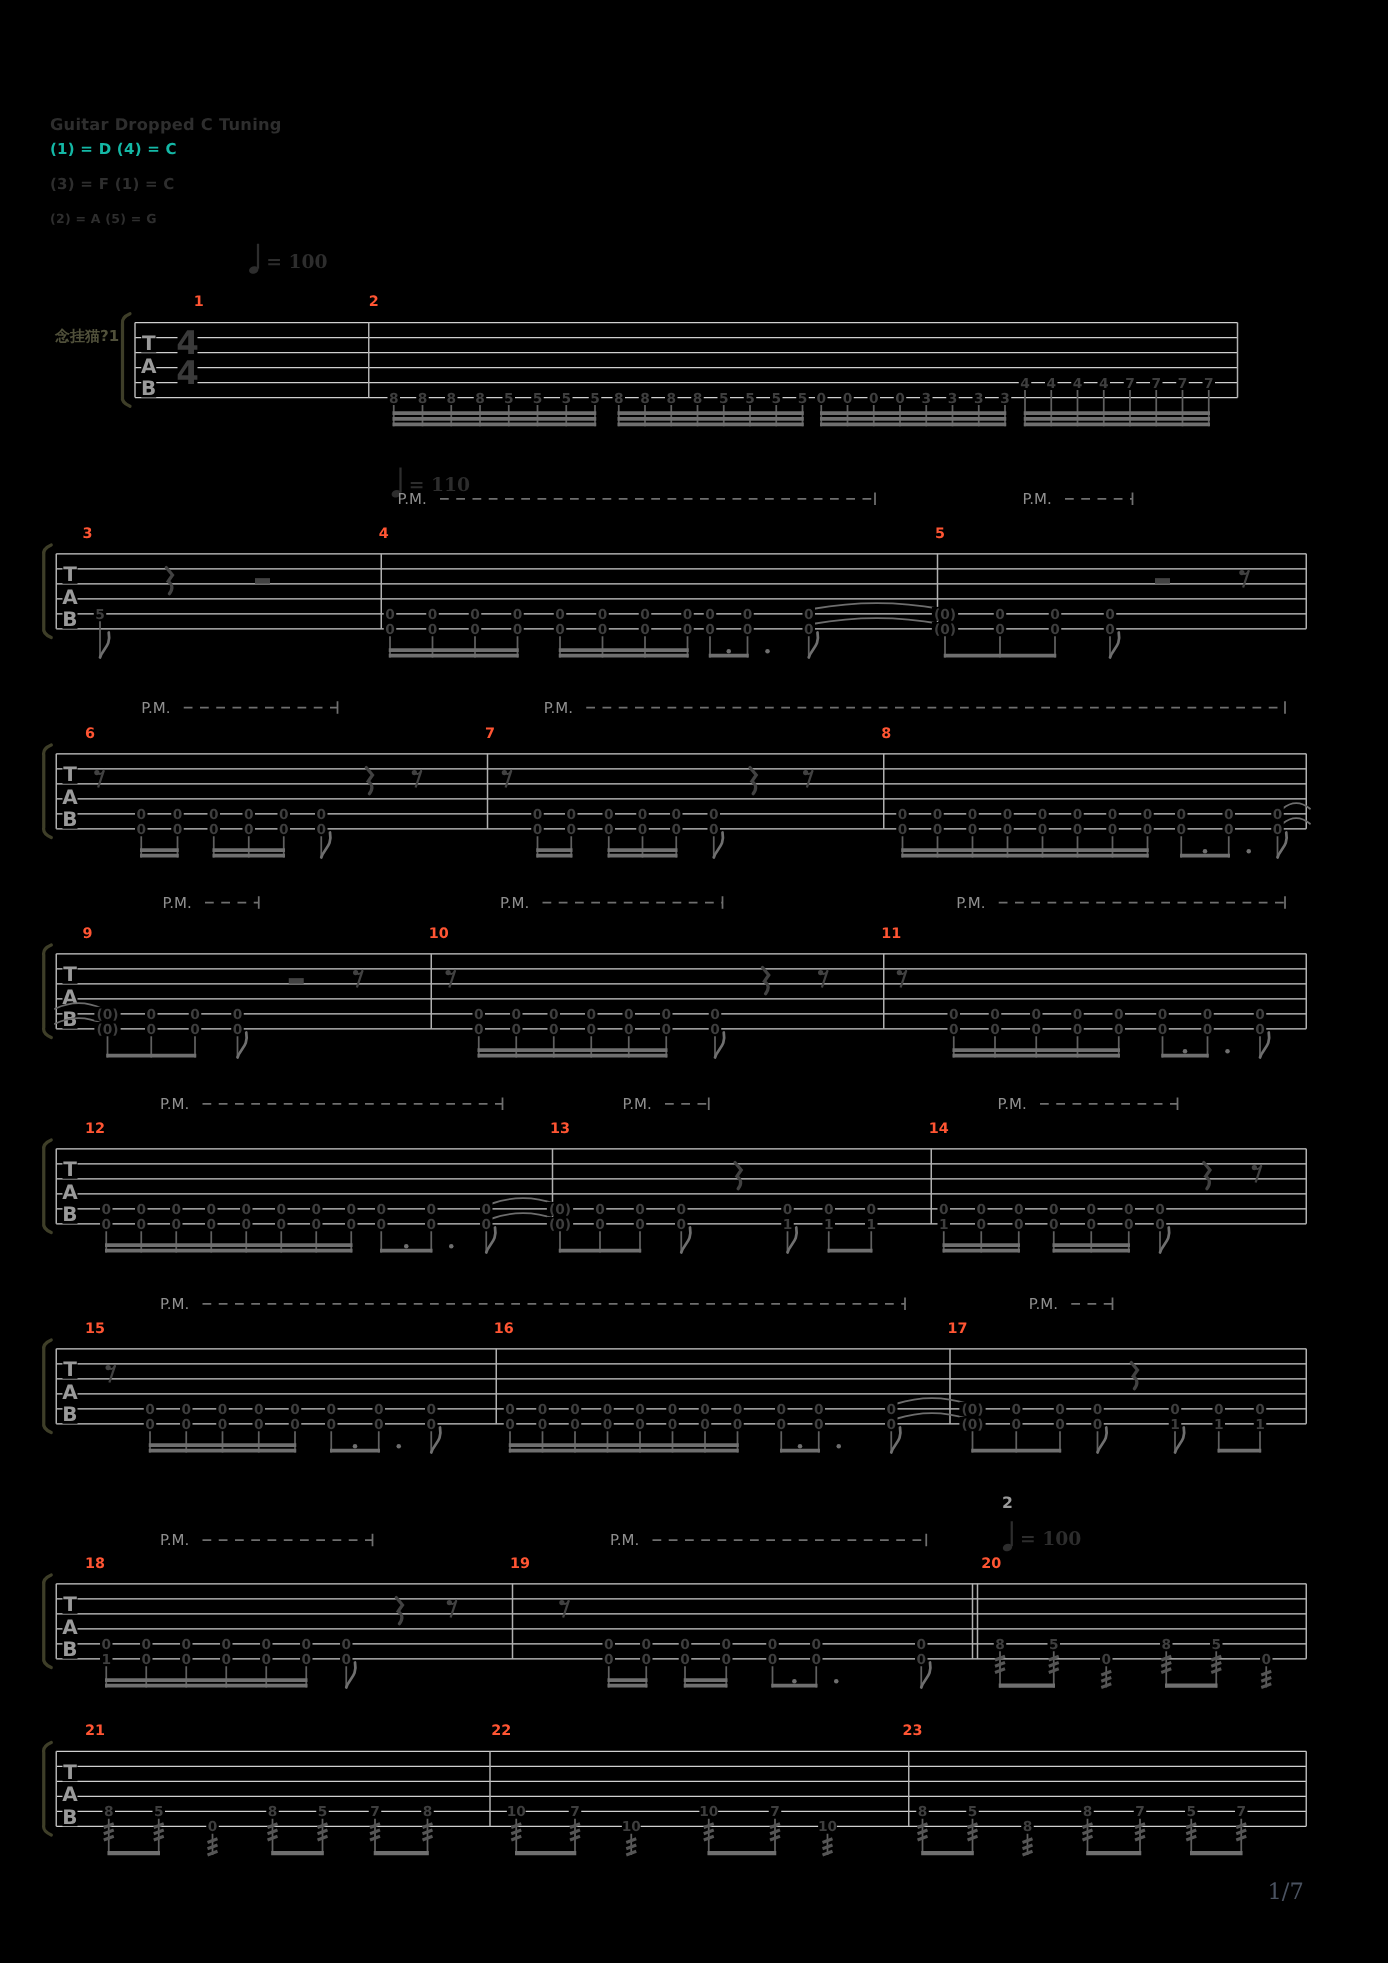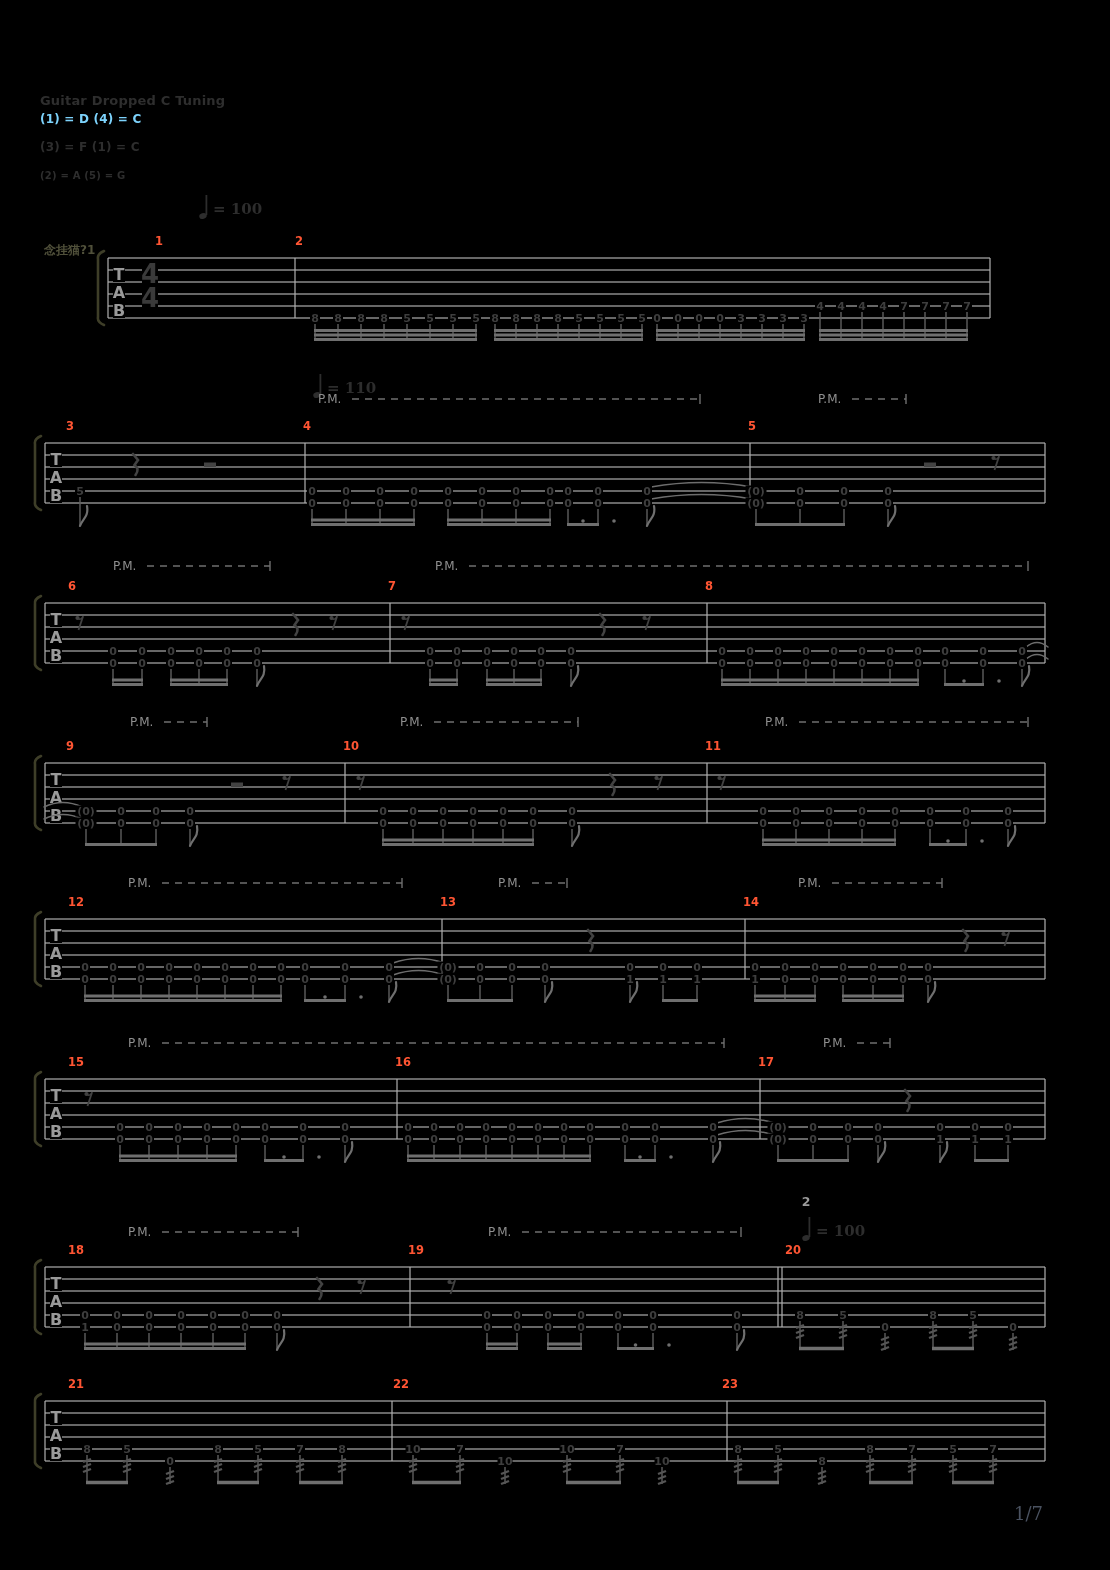--- a/index.html
+++ b/index.html
@@ -12,24 +12,24 @@
   .t2{top:126px;font-size:10px;margin-top:44px;}
   .t3{top:140px;font-size:12px;}
   .track-label{position:absolute;left:44px;top:242px;font-size:12px;font-weight:bold;}
   .page-num{position:absolute;left:1014px;top:1503px;font-family:"DejaVu Serif",serif;font-size:18px;}
 </style>
 </head>
 <body>
 
 <div class="page">
   <div class="hdr hdr-title" style="color: rgb(46, 46, 46);">Guitar Dropped C Tuning</div>
-  <div class="hdr t1" style="color: #7dd3fc;">(1) = D (4) = C</div>
+  <div class="hdr t1" style="color: #14b8a6;">(1) = D (4) = C</div>
   <div class="hdr t2" style="color: rgb(46, 46, 46);">(2) = A (5) = G</div>
   <div class="hdr t3" style="color: rgb(46, 46, 46);">(3) = F (1) = C</div>
-  <div class="track-label" style="color: rgb(80, 80, 58);">念挂猫?1</div>
+  <div class="track-label" style="color: rgb(80, 80, 58); margin-top: 19px;">念挂猫?1</div>
   <svg id="score" width="1110" height="1570" viewBox="0 0 1110 1570">
       <g>
         <g>
           <line x1="108" y1="258" x2="990" y2="258" stroke="#cfcfcf" stroke-width="1"></line>
           <line x1="108" y1="270" x2="990" y2="270" stroke="#cfcfcf" stroke-width="1"></line>
           <line x1="108" y1="282" x2="990" y2="282" stroke="#cfcfcf" stroke-width="1"></line>
           <line x1="108" y1="294" x2="990" y2="294" stroke="#cfcfcf" stroke-width="1"></line>
           <line x1="108" y1="306" x2="990" y2="306" stroke="#cfcfcf" stroke-width="1"></line>
           <line x1="108" y1="318" x2="990" y2="318" stroke="#cfcfcf" stroke-width="1"></line>
         </g>

